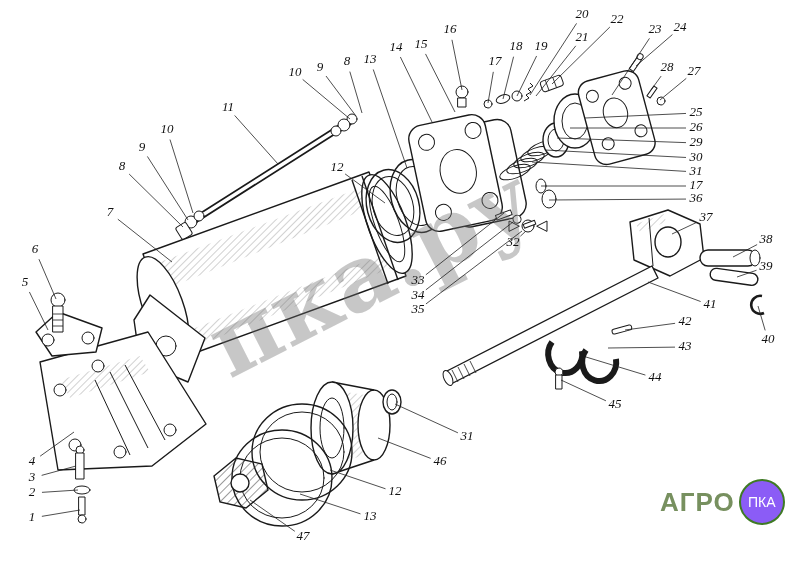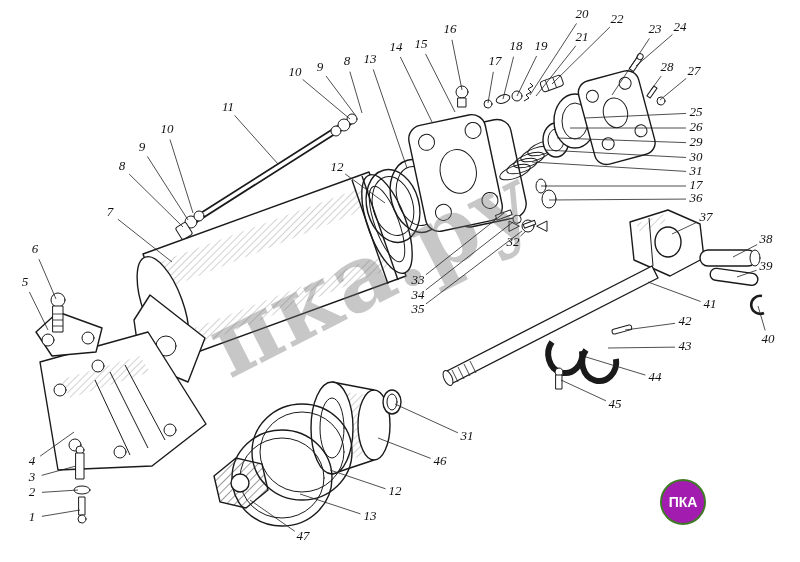--- a/index.html
+++ b/index.html
@@ -22,22 +22,22 @@
   }
   .logo{
     position:absolute;left:660px;top:479px;width:134px;height:46px;
     display:flex;align-items:center;gap:4px;
   }
   .logo-brand{
     font-weight:bold;font-size:26px;letter-spacing:1px;color:#77905f;
     font-family:"Liberation Sans",sans-serif;
   }
   .logo-badge{
-    width:42px;height:42px;border-radius:50%;background:#a21caf;border:2px solid #3f7a25;
-    color:#ffffff;font-weight:bold;font-size:14px;display:flex;align-items:center;justify-content:center;
+    width:42px;height:42px;border-radius:50%;background:#8b5cf6;border:2px solid #3f7a25;
+    color:#ffffff;font-weight:normal;font-size:14px;display:flex;align-items:center;justify-content:center;
     font-family:"Liberation Sans",sans-serif;
   }
 </style>
 </head>
 <body>
 
 <svg id="diagram-canvas" width="800" height="562" viewBox="0 0 800 562">
   <defs>
     <pattern id="hatch" width="6" height="6" patternUnits="userSpaceOnUse" patternTransform="rotate(45)">
       <line x1="0" y1="0" x2="0" y2="6" stroke="#3a3a3a" stroke-width="1"></line>
@@ -340,14 +340,15 @@
       <text x="32" y="518">1</text>
       <text x="467" y="437">31</text>
       <text x="440" y="462">46</text>
       <text x="395" y="492">12</text>
       <text x="370" y="517">13</text>
       <text x="303" y="537">47</text>
     </g>
 </svg>
 
 <div class="logo">
+  <span class="logo-brand">АГРО</span>
   <span class="logo-badge">ПКА</span>
 </div>
 
 </body></html>

